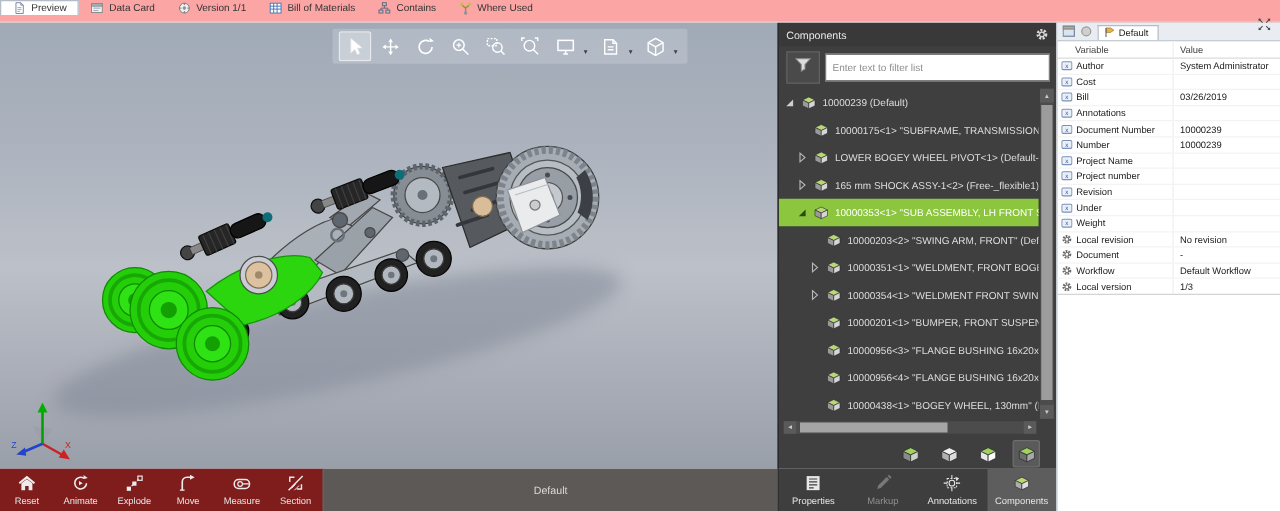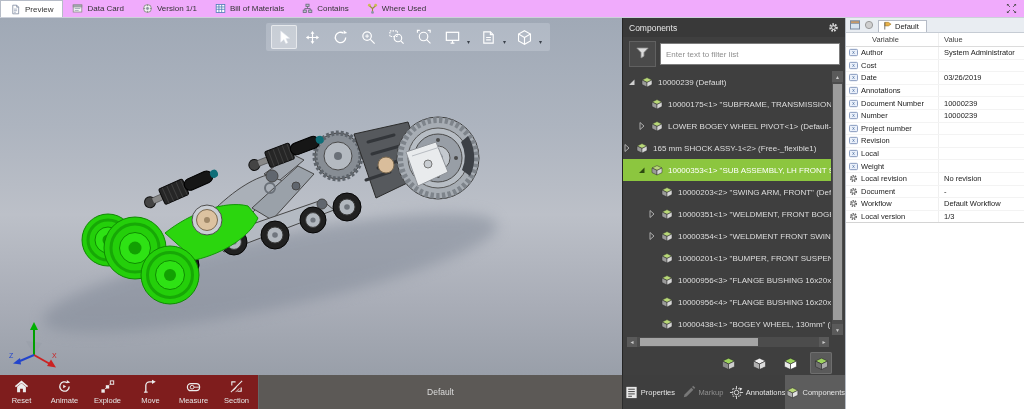--- a/index.html
+++ b/index.html
@@ -1,20 +1,20 @@
 <!DOCTYPE html>
 <html><head>
 <meta charset="utf-8">
 <style>
   html,body{margin:0;padding:0;background:#fff;}
   body{width:1024px;height:409px;overflow:hidden;font-family:"Liberation Sans",sans-serif;position:relative;}
   #app{position:absolute;inset:0;width:1024px;height:409px;}
 
   
-  #topbar{position:absolute;left:0;top:0;width:1024px;height:18px;background:#f0abfc;border-bottom:1px solid #ccd1da;display:flex;align-items:stretch;box-sizing:border-box;z-index:6;}
+  #topbar{position:absolute;left:0;top:0;width:1024px;height:18px;background:#fca5a5;border-bottom:1px solid #ccd1da;display:flex;align-items:stretch;box-sizing:border-box;z-index:6;flex-direction:column;}
   #topTabs{display:flex;align-items:stretch;}
   .ttab{display:flex;align-items:center;gap:4px;padding:0 9px;font-size:8px;color:#333;cursor:default;white-space:nowrap;}
   .ttab.active{background:#fff;border:1px solid #b6bcc7;border-bottom:none;}
   .ttab .ticon{display:flex;}
   .ttab svg{width:11px;height:11px;}
   #expandBtn{margin-left:auto;display:flex;align-items:center;padding:0 7px;}
   #expandBtn svg{width:11px;height:11px;}
 
   
   #viewport{position:absolute;left:0;top:18px;width:622px;height:357px;overflow:hidden;
@@ -56,36 +56,36 @@
   .dbtn.active{background:#5a5a5a;box-shadow:inset 0 0 0 1px #6e6e6e;}
   .dbtn svg{width:17px;height:15px;}
 
   
   #bottombar{position:absolute;left:0;top:375px;width:845px;height:34px;display:flex;}
   .bb-left{width:259px;background:#7f1d1d;display:flex;border-right:1px solid #666;box-sizing:border-box;flex:none;}
   .bbtool{width:43px;display:flex;flex-direction:column;align-items:center;justify-content:center;gap:2px;color:#e5e5e5;font-size:7.5px;}
   .bbtool svg{width:15px;height:15px;}
   .bb-mid{flex:1;background:#5c5956;display:flex;align-items:center;justify-content:center;color:#dcdcdc;font-size:8.5px;}
   .bb-right{width:223px;background:#3e3e3e;display:flex;border-left:1px solid #2c2c2c;box-sizing:border-box;flex:none;}
-  .bbtool2{flex:1;display:flex;flex-direction:row;align-items:center;justify-content:center;gap:2px;color:#e5e5e5;font-size:7.5px;}
+  .bbtool2{flex:1;display:flex;flex-direction:column;align-items:center;justify-content:center;gap:2px;color:#e5e5e5;font-size:7.5px;}
   .bbtool2 svg{width:15px;height:15px;}
   .bbtool2.active{background:#5d5d5d;}
   .bbtool2.disabled{color:#8f8f8f;}
   .bbtool2.disabled svg{opacity:.55;}
 
   
   #rightPanel{position:absolute;left:845px;top:18px;width:179px;height:391px;background:#fff;border-left:1px solid #b7bdc6;box-sizing:border-box;}
   .rp-tabs{height:14px;background:#e9edf2;display:flex;align-items:flex-end;padding-left:4px;gap:4px;border-bottom:1px solid #c6ccd4;}
   .rp-mini{display:flex;margin-bottom:2px;}
   .rp-mini svg{width:10px;height:10px;}
   .rp-tab{display:flex;align-items:center;gap:3px;background:#fff;border:1px solid #b6bcc7;border-bottom:none;padding:1px 7px 1px 4px;font-size:7.5px;color:#222;height:12px;box-sizing:border-box;}
   .rp-tab svg{width:9px;height:9px;}
   .rp-table{position:absolute;left:0;top:15px;right:0;}
   .rp-hrow{display:flex;height:13px;align-items:center;font-size:7.5px;color:#454545;border-bottom:1px solid #dcdcdc;}
-  .rp-hrow .rp-c1{padding-left:26px;}
+  .rp-hrow .rp-c1{padding-left:14px;}
   .rp-row{display:flex;height:11.6px;align-items:center;font-size:7.5px;color:#1b1b1b;border-bottom:1px solid #f3f3f3;}
   .rp-rows > .rp-row:last-child{border-bottom:1px solid #d4d4d4;}
   .rp-c1{width:92px;display:flex;align-items:center;gap:3px;padding-left:3px;box-sizing:border-box;overflow:hidden;white-space:nowrap;flex:none;}
   .rp-c2{flex:1;padding-left:5px;border-left:1px solid #efefef;overflow:hidden;white-space:nowrap;align-self:stretch;display:flex;align-items:center;}
   .vicon{display:flex;flex:none;}
   .vicon svg{width:9px;height:9px;}
 </style>
 </head>
 <body>
 
@@ -420,21 +420,21 @@
           </span>
           <span class="picon">
             <svg viewBox="0 0 14 12">
               <polygon points="2,4 7,1.6 12,4 7,6.4" fill="#b8d878" stroke="#2d2d2d" stroke-width="0.5"></polygon>
               <polygon points="2,4 7,6.4 7,11 2,8.6" fill="#9a9a9a" stroke="#2d2d2d" stroke-width="0.5"></polygon>
               <polygon points="12,4 7,6.4 7,11 12,8.6" fill="#d6d6d6" stroke="#2d2d2d" stroke-width="0.5"></polygon>
             </svg>
           </span>
           <span>LOWER BOGEY WHEEL PIVOT&lt;1&gt; (Default-_flex</span>
         </div>
-        <div class="trow" style="">
+        <div class="trow" style="padding-left: 15px;">
           <span class="caret">
             <svg viewBox="0 0 8 10">
               <path d="M2 1.5l4 3.5-4 3.5z" fill="none" stroke="#b8b8b8" stroke-width="0.9"></path>
             </svg>
           </span>
           <span class="picon">
             <svg viewBox="0 0 14 12">
               <polygon points="2,4 7,1.6 12,4 7,6.4" fill="#b8d878" stroke="#2d2d2d" stroke-width="0.5"></polygon>
               <polygon points="2,4 7,6.4 7,11 2,8.6" fill="#9a9a9a" stroke="#2d2d2d" stroke-width="0.5"></polygon>
               <polygon points="12,4 7,6.4 7,11 12,8.6" fill="#d6d6d6" stroke="#2d2d2d" stroke-width="0.5"></polygon>
@@ -758,21 +758,21 @@
             </div>
           </div>
           <div class="rp-row">
             <div class="rp-c1">
               <span class="vicon">
                 <svg viewBox="0 0 10 10">
                   <rect x="0.5" y="1.5" width="9" height="7" rx="1.2" fill="#eaf0fa" stroke="#7a90b8"></rect>
                   <text x="5" y="7.1" font-size="5.5" text-anchor="middle" fill="#3a5f95" font-family="Liberation Sans,sans-serif">x</text>
                 </svg>
               </span>
-              <span>Date</span>
+              <span>Bill</span>
             </div>
             <div class="rp-c2">
               <span>03/26/2019</span>
             </div>
           </div>
           <div class="rp-row">
             <div class="rp-c1">
               <span class="vicon">
                 <svg viewBox="0 0 10 10">
                   <rect x="0.5" y="1.5" width="9" height="7" rx="1.2" fill="#eaf0fa" stroke="#7a90b8"></rect>
@@ -814,20 +814,34 @@
             </div>
           </div>
           <div class="rp-row">
             <div class="rp-c1">
               <span class="vicon">
                 <svg viewBox="0 0 10 10">
                   <rect x="0.5" y="1.5" width="9" height="7" rx="1.2" fill="#eaf0fa" stroke="#7a90b8"></rect>
                   <text x="5" y="7.1" font-size="5.5" text-anchor="middle" fill="#3a5f95" font-family="Liberation Sans,sans-serif">x</text>
                 </svg>
               </span>
+              <span>Project Name</span>
+            </div>
+            <div class="rp-c2">
+              <span></span>
+            </div>
+          </div>
+          <div class="rp-row">
+            <div class="rp-c1">
+              <span class="vicon">
+                <svg viewBox="0 0 10 10">
+                  <rect x="0.5" y="1.5" width="9" height="7" rx="1.2" fill="#eaf0fa" stroke="#7a90b8"></rect>
+                  <text x="5" y="7.1" font-size="5.5" text-anchor="middle" fill="#3a5f95" font-family="Liberation Sans,sans-serif">x</text>
+                </svg>
+              </span>
               <span>Project number</span>
             </div>
             <div class="rp-c2">
               <span></span>
             </div>
           </div>
           <div class="rp-row">
             <div class="rp-c1">
               <span class="vicon">
                 <svg viewBox="0 0 10 10">
@@ -842,21 +856,21 @@
             </div>
           </div>
           <div class="rp-row">
             <div class="rp-c1">
               <span class="vicon">
                 <svg viewBox="0 0 10 10">
                   <rect x="0.5" y="1.5" width="9" height="7" rx="1.2" fill="#eaf0fa" stroke="#7a90b8"></rect>
                   <text x="5" y="7.1" font-size="5.5" text-anchor="middle" fill="#3a5f95" font-family="Liberation Sans,sans-serif">x</text>
                 </svg>
               </span>
-              <span>Local</span>
+              <span>Under</span>
             </div>
             <div class="rp-c2">
               <span></span>
             </div>
           </div>
           <div class="rp-row">
             <div class="rp-c1">
               <span class="vicon">
                 <svg viewBox="0 0 10 10">
                   <rect x="0.5" y="1.5" width="9" height="7" rx="1.2" fill="#eaf0fa" stroke="#7a90b8"></rect>

